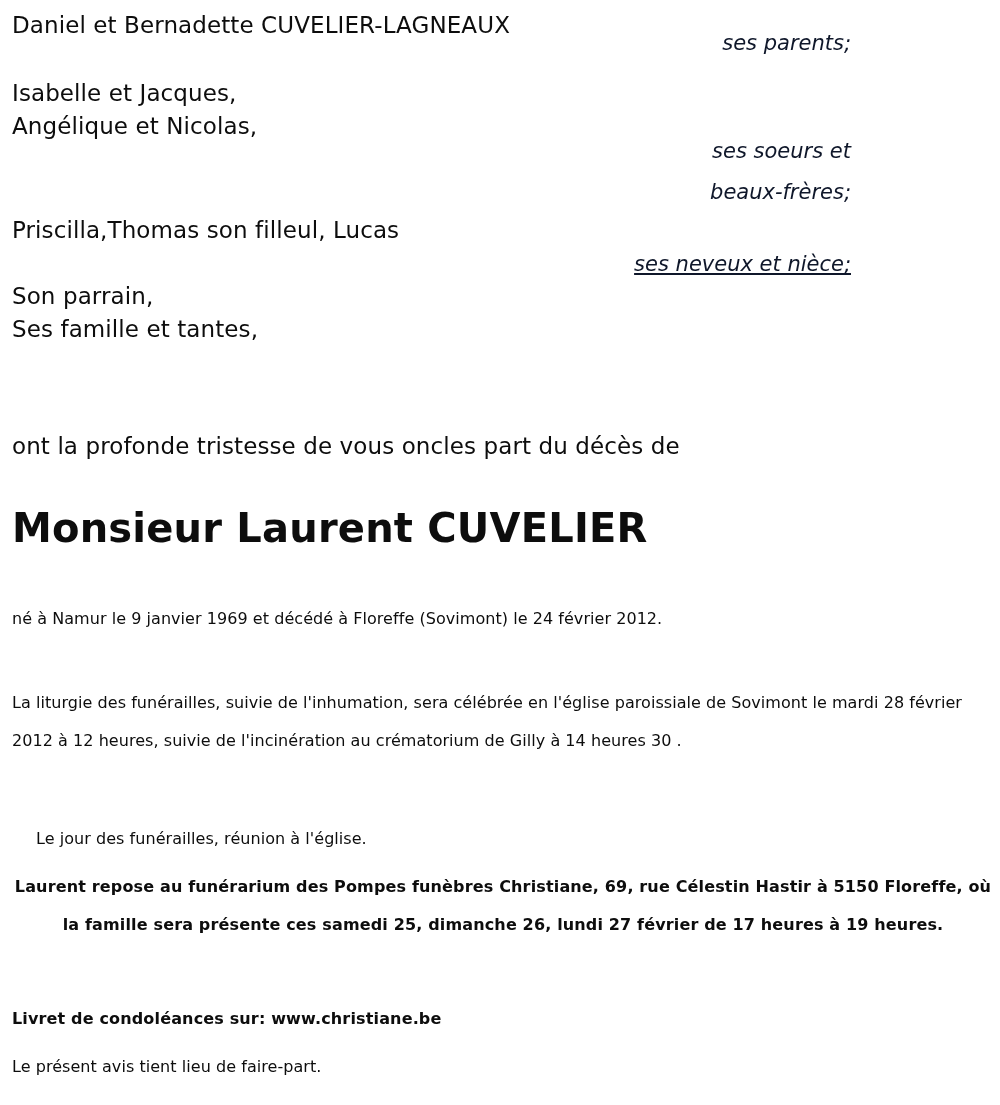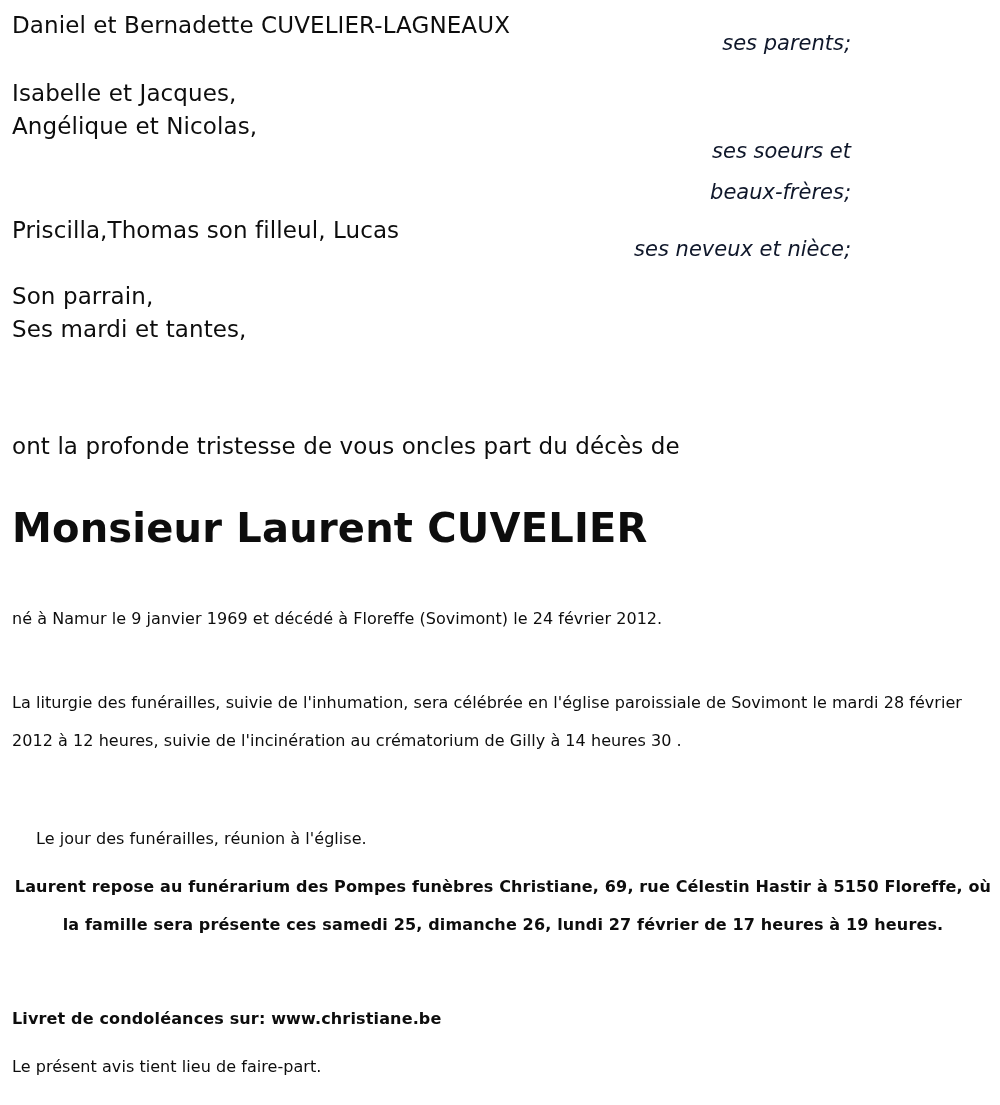--- a/index.html
+++ b/index.html
@@ -78,24 +78,24 @@
 
   <div class="lhs" style="top:14px;">Daniel et Bernadette CUVELIER-LAGNEAUX</div>
   <div class="rhs" style="top:33px;">ses parents;</div>
 
   <div class="lhs" style="top:82px;">Isabelle et Jacques,</div>
   <div class="lhs" style="top:115px;">Angélique et Nicolas,</div>
   <div class="rhs" style="top:141px;">ses soeurs et</div>
   <div class="rhs" style="top:182px;">beaux-frères;</div>
 
   <div class="lhs" style="top:219px;">Priscilla,Thomas son filleul, Lucas</div>
-  <div class="rhs" style="top:239px;">ses neveux et nièce;</div>
+  <div class="rhs" style="top:254px;text-decoration:underline;">ses neveux et nièce;</div>
 
   <div class="lhs" style="top:285px;">Son parrain,</div>
-  <div class="lhs" style="top:318px;">Ses mardi et tantes,</div>
+  <div class="lhs" style="top:318px;">Ses famille et tantes,</div>
 
   <div class="lhs" style="top:435px;">ont la profonde tristesse de vous oncles part du décès de</div>
 
   <div class="headline" style="top:508px;">Monsieur Laurent CUVELIER</div>
 
   <div class="para" style="top:600px; width:905px;">né à Namur le 9 janvier 1969 et décédé à Floreffe (Sovimont) le 24 février 2012.</div>
 
   <div class="para" style="top:684px;">La liturgie des funérailles, suivie de l'inhumation, sera célébrée en l'église paroissiale de Sovimont le mardi 28 février 2012 à 12 heures, suivie de l'incinération au crématorium de Gilly à 14 heures 30 .</div>
 
   <div class="para" style="top:820px;margin-left:24px;">Le jour des funérailles, réunion à l'église.</div>

